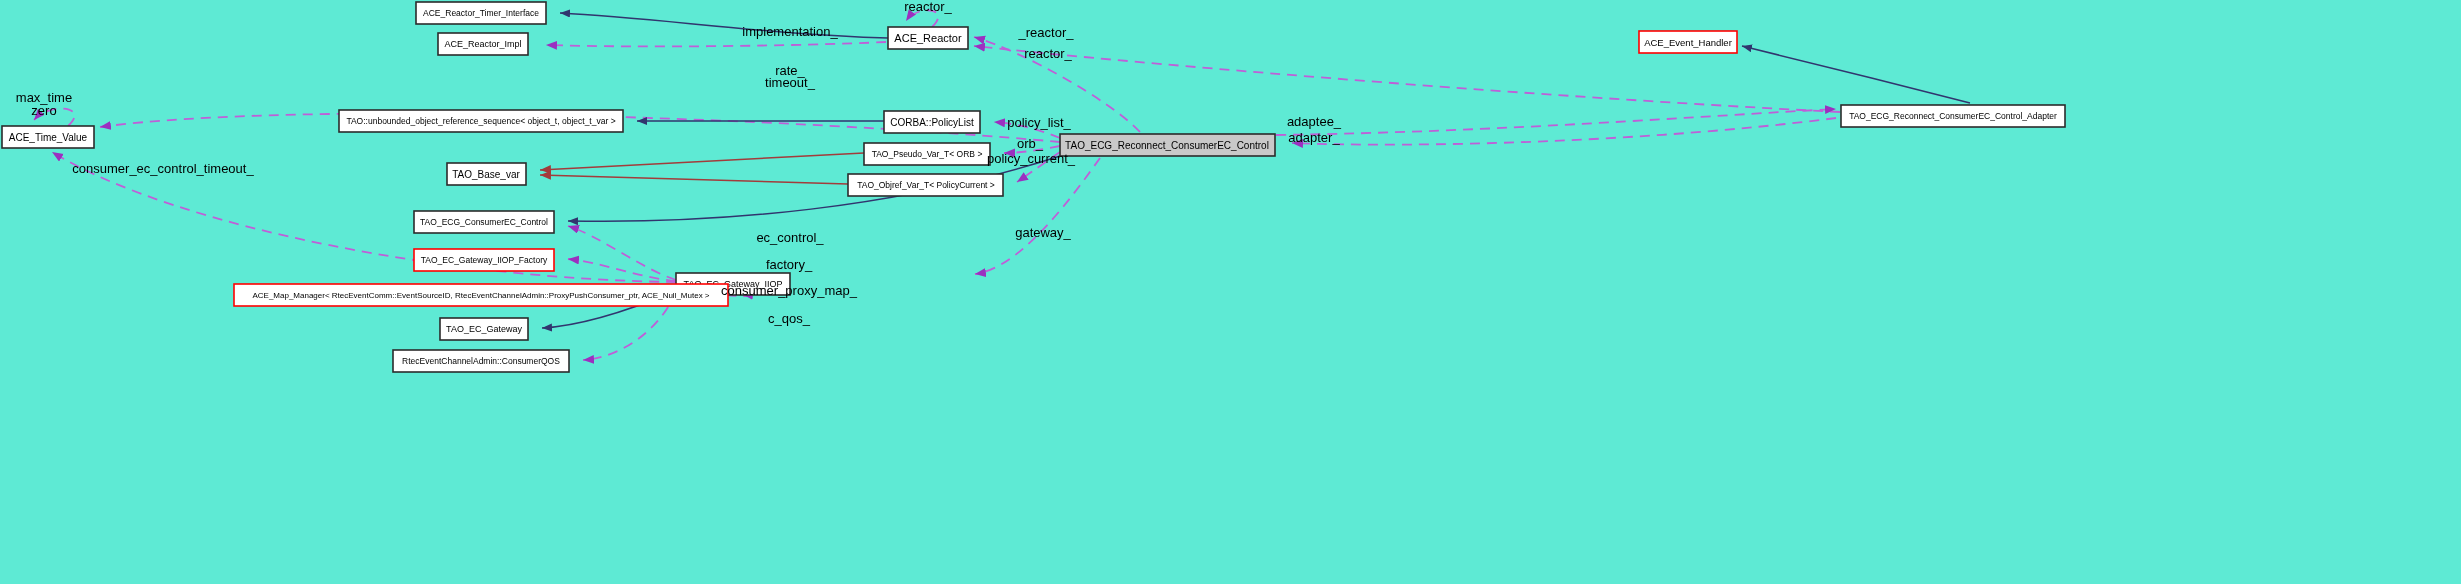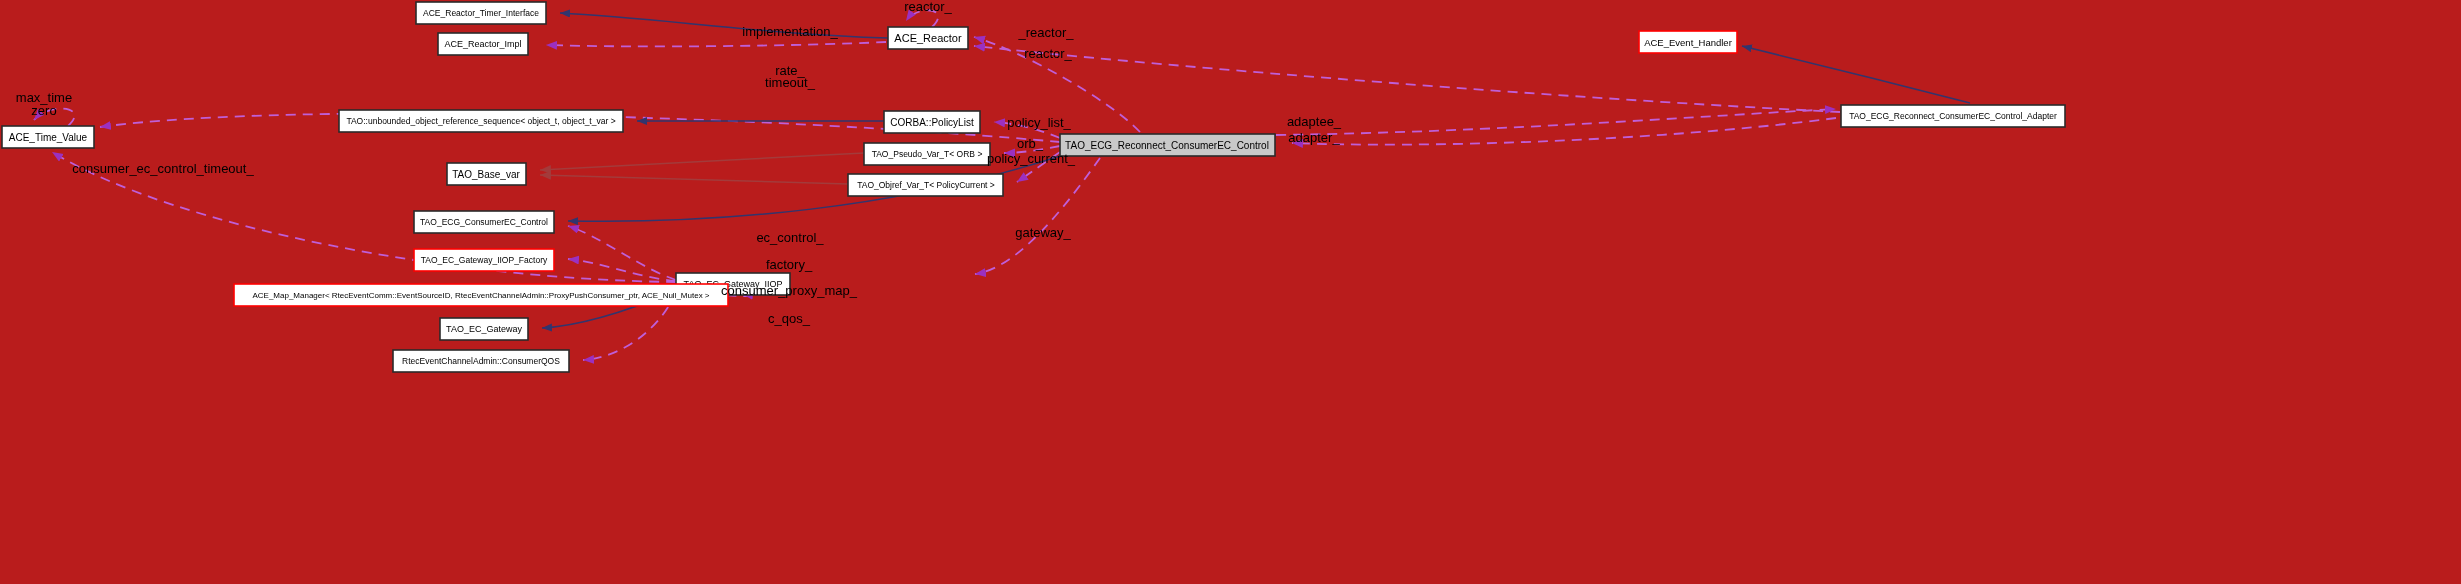--- a/index.html
+++ b/index.html
@@ -7,21 +7,21 @@
     padding: 0;
     background: #ffffff;
   }
   body {
     font-family: "Liberation Sans", sans-serif;
   }
   #diagram-root {
     position: relative;
     width: 2461px;
     height: 584px;
-    background: #b91c1c;
+    background: #5eead4;
     overflow: hidden;
   }
   svg#graph {
     position: absolute;
     left: 0;
     top: 0;
     width: 2461px;
     height: 584px;
   }
   .node-box {

